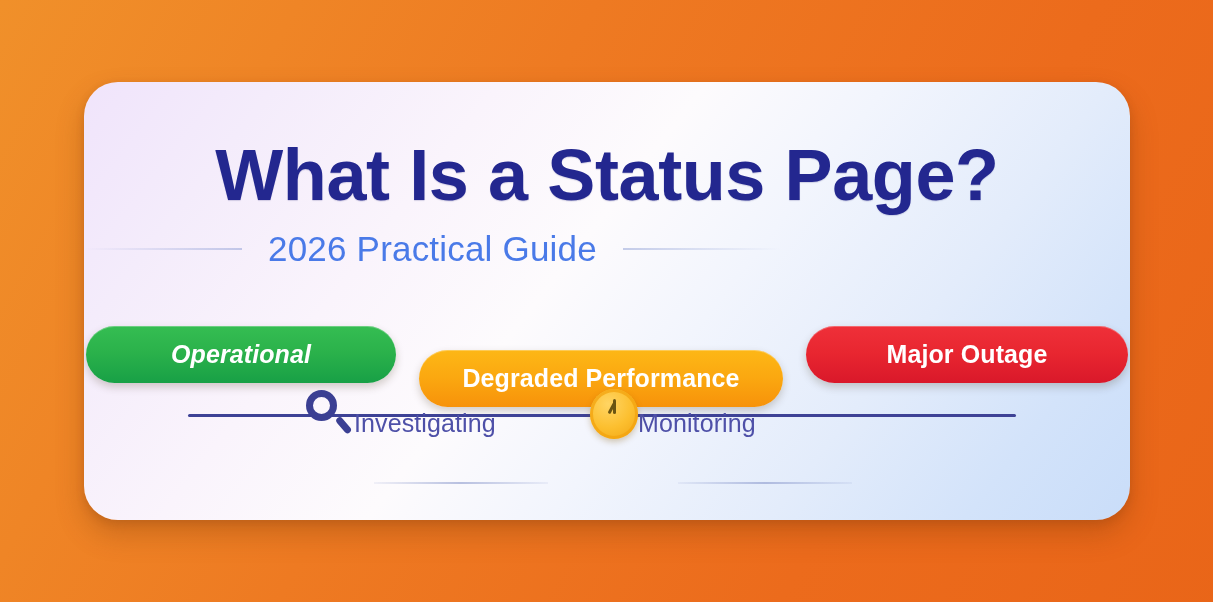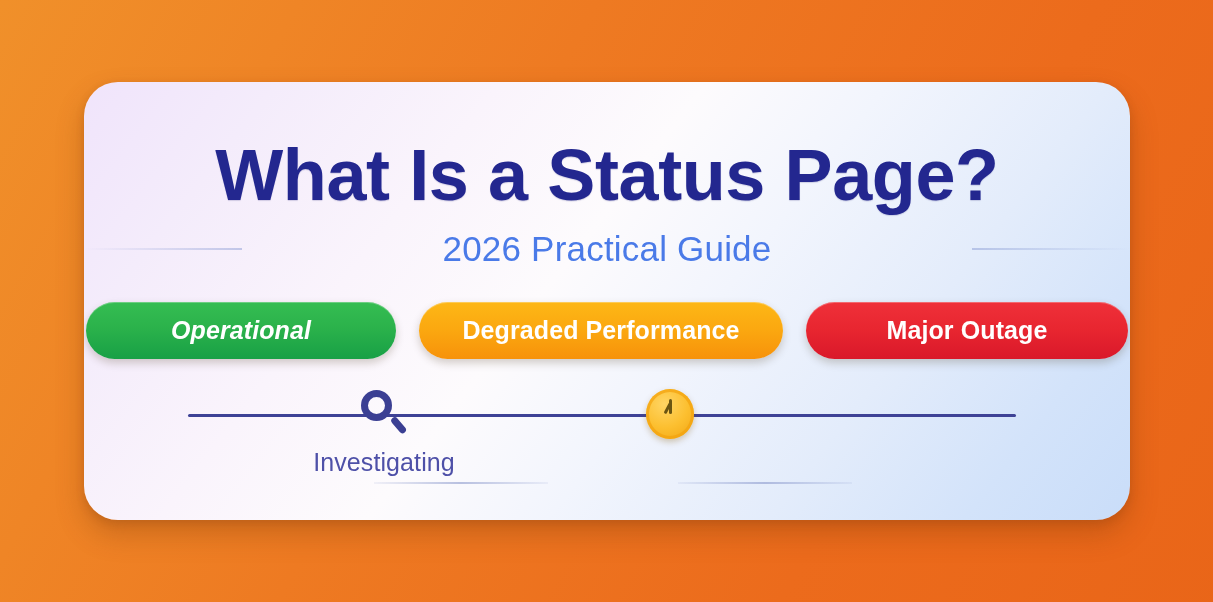--- a/index.html
+++ b/index.html
@@ -61,22 +61,22 @@
   }
 
   
   #subtitle-row {
     position: absolute;
     left: 0;
     top: 147px;
     width: 100%;
     display: flex;
     align-items: center;
-    justify-content: space-between;
-    gap: 12px;
+    justify-content: flex-start;
+    gap: 26px;
   }
   .sub-rule {
     width: 158px;
     height: 2px;
     flex: 0 0 auto;
   }
   .sub-rule.left {
     background: linear-gradient(to right, rgba(120,140,205,0), rgba(120,140,205,0.42));
   }
   .sub-rule.right {
@@ -117,20 +117,21 @@
     letter-spacing: 0.1px;
   }
   .pill.op {
     min-width: 242px;
     background: linear-gradient(180deg, #35bd52 0%, #2bb24b 45%, #18a046 100%);
     font-style: italic;
   }
   .pill.deg {
     min-width: 296px;
     background: linear-gradient(180deg, #fdb716 0%, #fba810 48%, #f7920a 100%);
+    margin-top: 48px;
   }
   .pill.maj {
     min-width: 254px;
     background: linear-gradient(180deg, #ef3039 0%, #e82630 48%, #d9182a 100%);
   }
 
   
   #timeline {
     position: absolute;
     left: 104px;
@@ -146,21 +147,21 @@
     height: 3px;
     background: #3e4296;
     border-radius: 2px;
   }
   .node {
     position: absolute;
     top: 0;
     width: 160px;
     margin-left: -80px;
     display: flex;
-    flex-direction: column;
+    flex-direction: row;
     align-items: center;
   }
   .node-icon {
     position: relative;
     width: 54px;
     height: 54px;
     display: flex;
     align-items: center;
     justify-content: center;
     margin-top: -11px;
@@ -295,19 +296,20 @@
         <div class="node-label">Investigating</div>
       </div>
 
       <div class="node" style="left:482px;">
         <div class="node-icon">
           <div class="clock">
             <div class="hand-m"></div>
             <div class="hand-h"></div>
           </div>
         </div>
+        <div class="node-label">Monitoring</div>
       </div>
 
 
     </div>
 
   </div>
 </div>
 
 </body></html>

